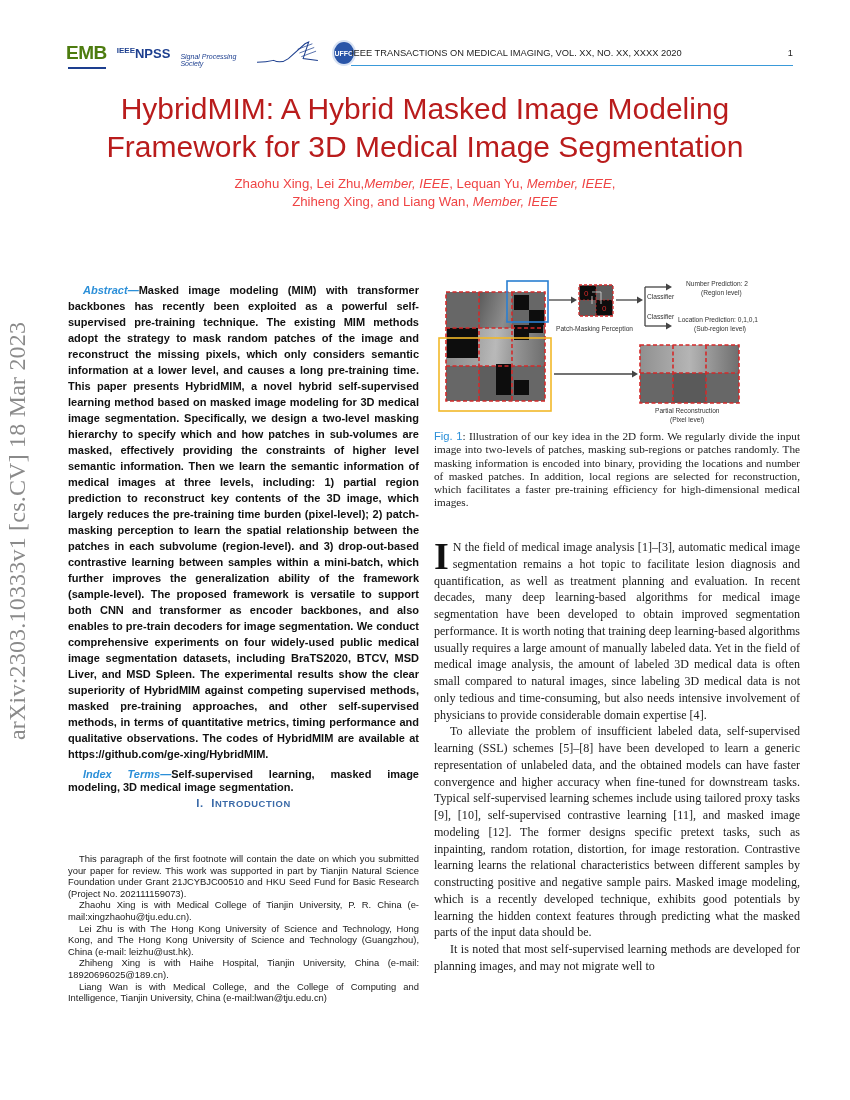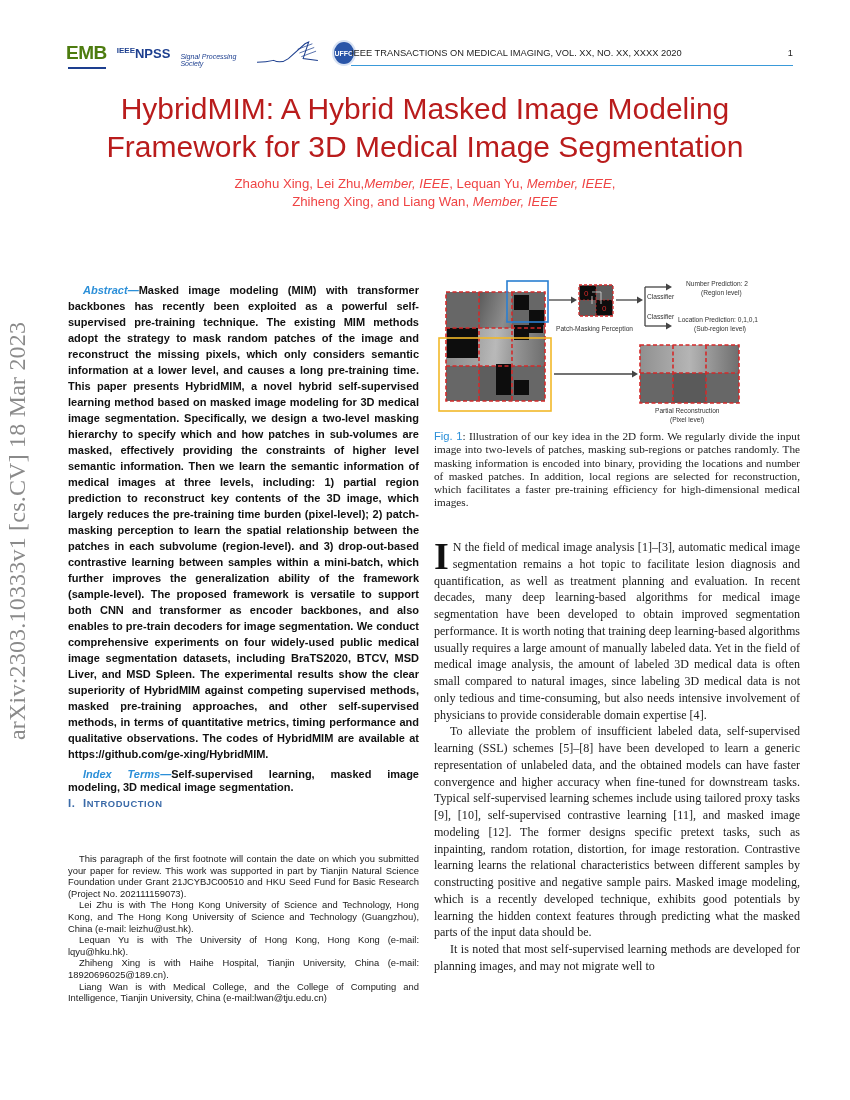--- a/index.html
+++ b/index.html
@@ -25,21 +25,21 @@
   .authors i { font-style: italic; }
 
   
   .arxiv { position: absolute; left: 4px; top: 740px; transform-origin: left top; transform: rotate(-90deg); font-family: "Liberation Serif", serif; font-size: 24px; color: #8a8a8a; white-space: nowrap; width: 460px; letter-spacing: 0.2px; }
 
   
   .col-left { position: absolute; left: 68px; top: 282px; width: 351px; }
   .abstract { font-family: "Liberation Sans", sans-serif; font-weight: bold; font-size: 11px; line-height: 16px; text-align: justify; hyphens: auto; color: #111; text-indent: 15px; }
   .kw { color: #2b8fd8; font-style: italic; font-weight: bold; }
   .index-terms { margin-top: 6px; font-family: "Liberation Sans", sans-serif; font-weight: bold; font-size: 11px; line-height: 13.35px; text-align: justify; text-indent: 15px; color: #111; }
-  .section-heading { position: absolute; left: 68px; top: 797px; width: 351px; text-align: left; font-family: "Liberation Sans", sans-serif; font-size: 11.3px; color: #3a6aa8; letter-spacing: 0.6px; }
+  .section-heading { position: absolute; left: 68px; top: 797px; width: 351px; text-align: center; font-family: "Liberation Sans", sans-serif; font-size: 11.3px; color: #3a6aa8; letter-spacing: 0.6px; }
   .section-heading .sc { font-size: 9.4px; }
   .footnotes { position: absolute; left: 68px; top: 853px; width: 351px; font-family: "Liberation Sans", sans-serif; font-size: 9.4px; line-height: 11.6px; color: #1a1a1a; text-align: justify; }
   .footnotes p { text-indent: 11px; }
 
   
   .figure { position: absolute; left: 434px; top: 280px; width: 366px; height: 145px; }
   .fig-caption { position: absolute; left: 434px; top: 430px; width: 366px; font-family: "Liberation Serif", serif; font-size: 11.2px; line-height: 13.3px; text-align: justify; color: #1a1a1a; }
   .fig-caption .fig-label { color: #2b8fd8; font-family: "Liberation Sans", sans-serif; }
 
   .fig-text { font-family: "Liberation Sans", sans-serif; font-size: 6.6px; fill: #333; }
@@ -94,22 +94,22 @@
     <span class="kw"><span>Index Terms</span><span>—</span></span><span>Self-supervised learning, masked image modeling, 3D medical image segmentation.</span>
   </p>
 </div>
 
 <h2 class="section-heading">
   <span>I.</span>&nbsp;&nbsp;<span>I</span><span class="sc">NTRODUCTION</span>
 </h2>
 
 <div class="footnotes">
   <p>This paragraph of the first footnote will contain the date on which you submitted your paper for review. This work was supported in part by Tianjin Natural Science Foundation under Grant 21JCYBJC00510 and HKU Seed Fund for Basic Research (Project No. 202111159073).</p>
+  <p>Zhaohu Xing is with Medical College of Tianjin University, P. R. China (e-mail:xingzhaohu@tju.edu.cn).</p>
   <p>Lei Zhu is with The Hong Kong University of Science and Technology, Hong Kong, and The Hong Kong University of Science and Technology (Guangzhou), China (e-mail: leizhu@ust.hk).</p>
-  <p>Lequan Yu is with The University of Hong Kong, Hong Kong (e-mail: lqyu@hku.hk).</p>
   <p>Zhiheng Xing is with Haihe Hospital, Tianjin University, China (e-mail: 18920696025@189.cn).</p>
   <p>Liang Wan is with Medical College, and the College of Computing and Intelligence, Tianjin University, China (e-mail:lwan@tju.edu.cn)</p>
 </div>
 
 <div class="figure">
   <svg width="366" height="145" viewBox="0 0 366 145">
     <defs>
       <linearGradient id="tis" x1="0" y1="0" x2="1" y2="1">
         <stop offset="0" stop-color="#5a5a5a"></stop>
         <stop offset="0.5" stop-color="#8d8d8d"></stop>

